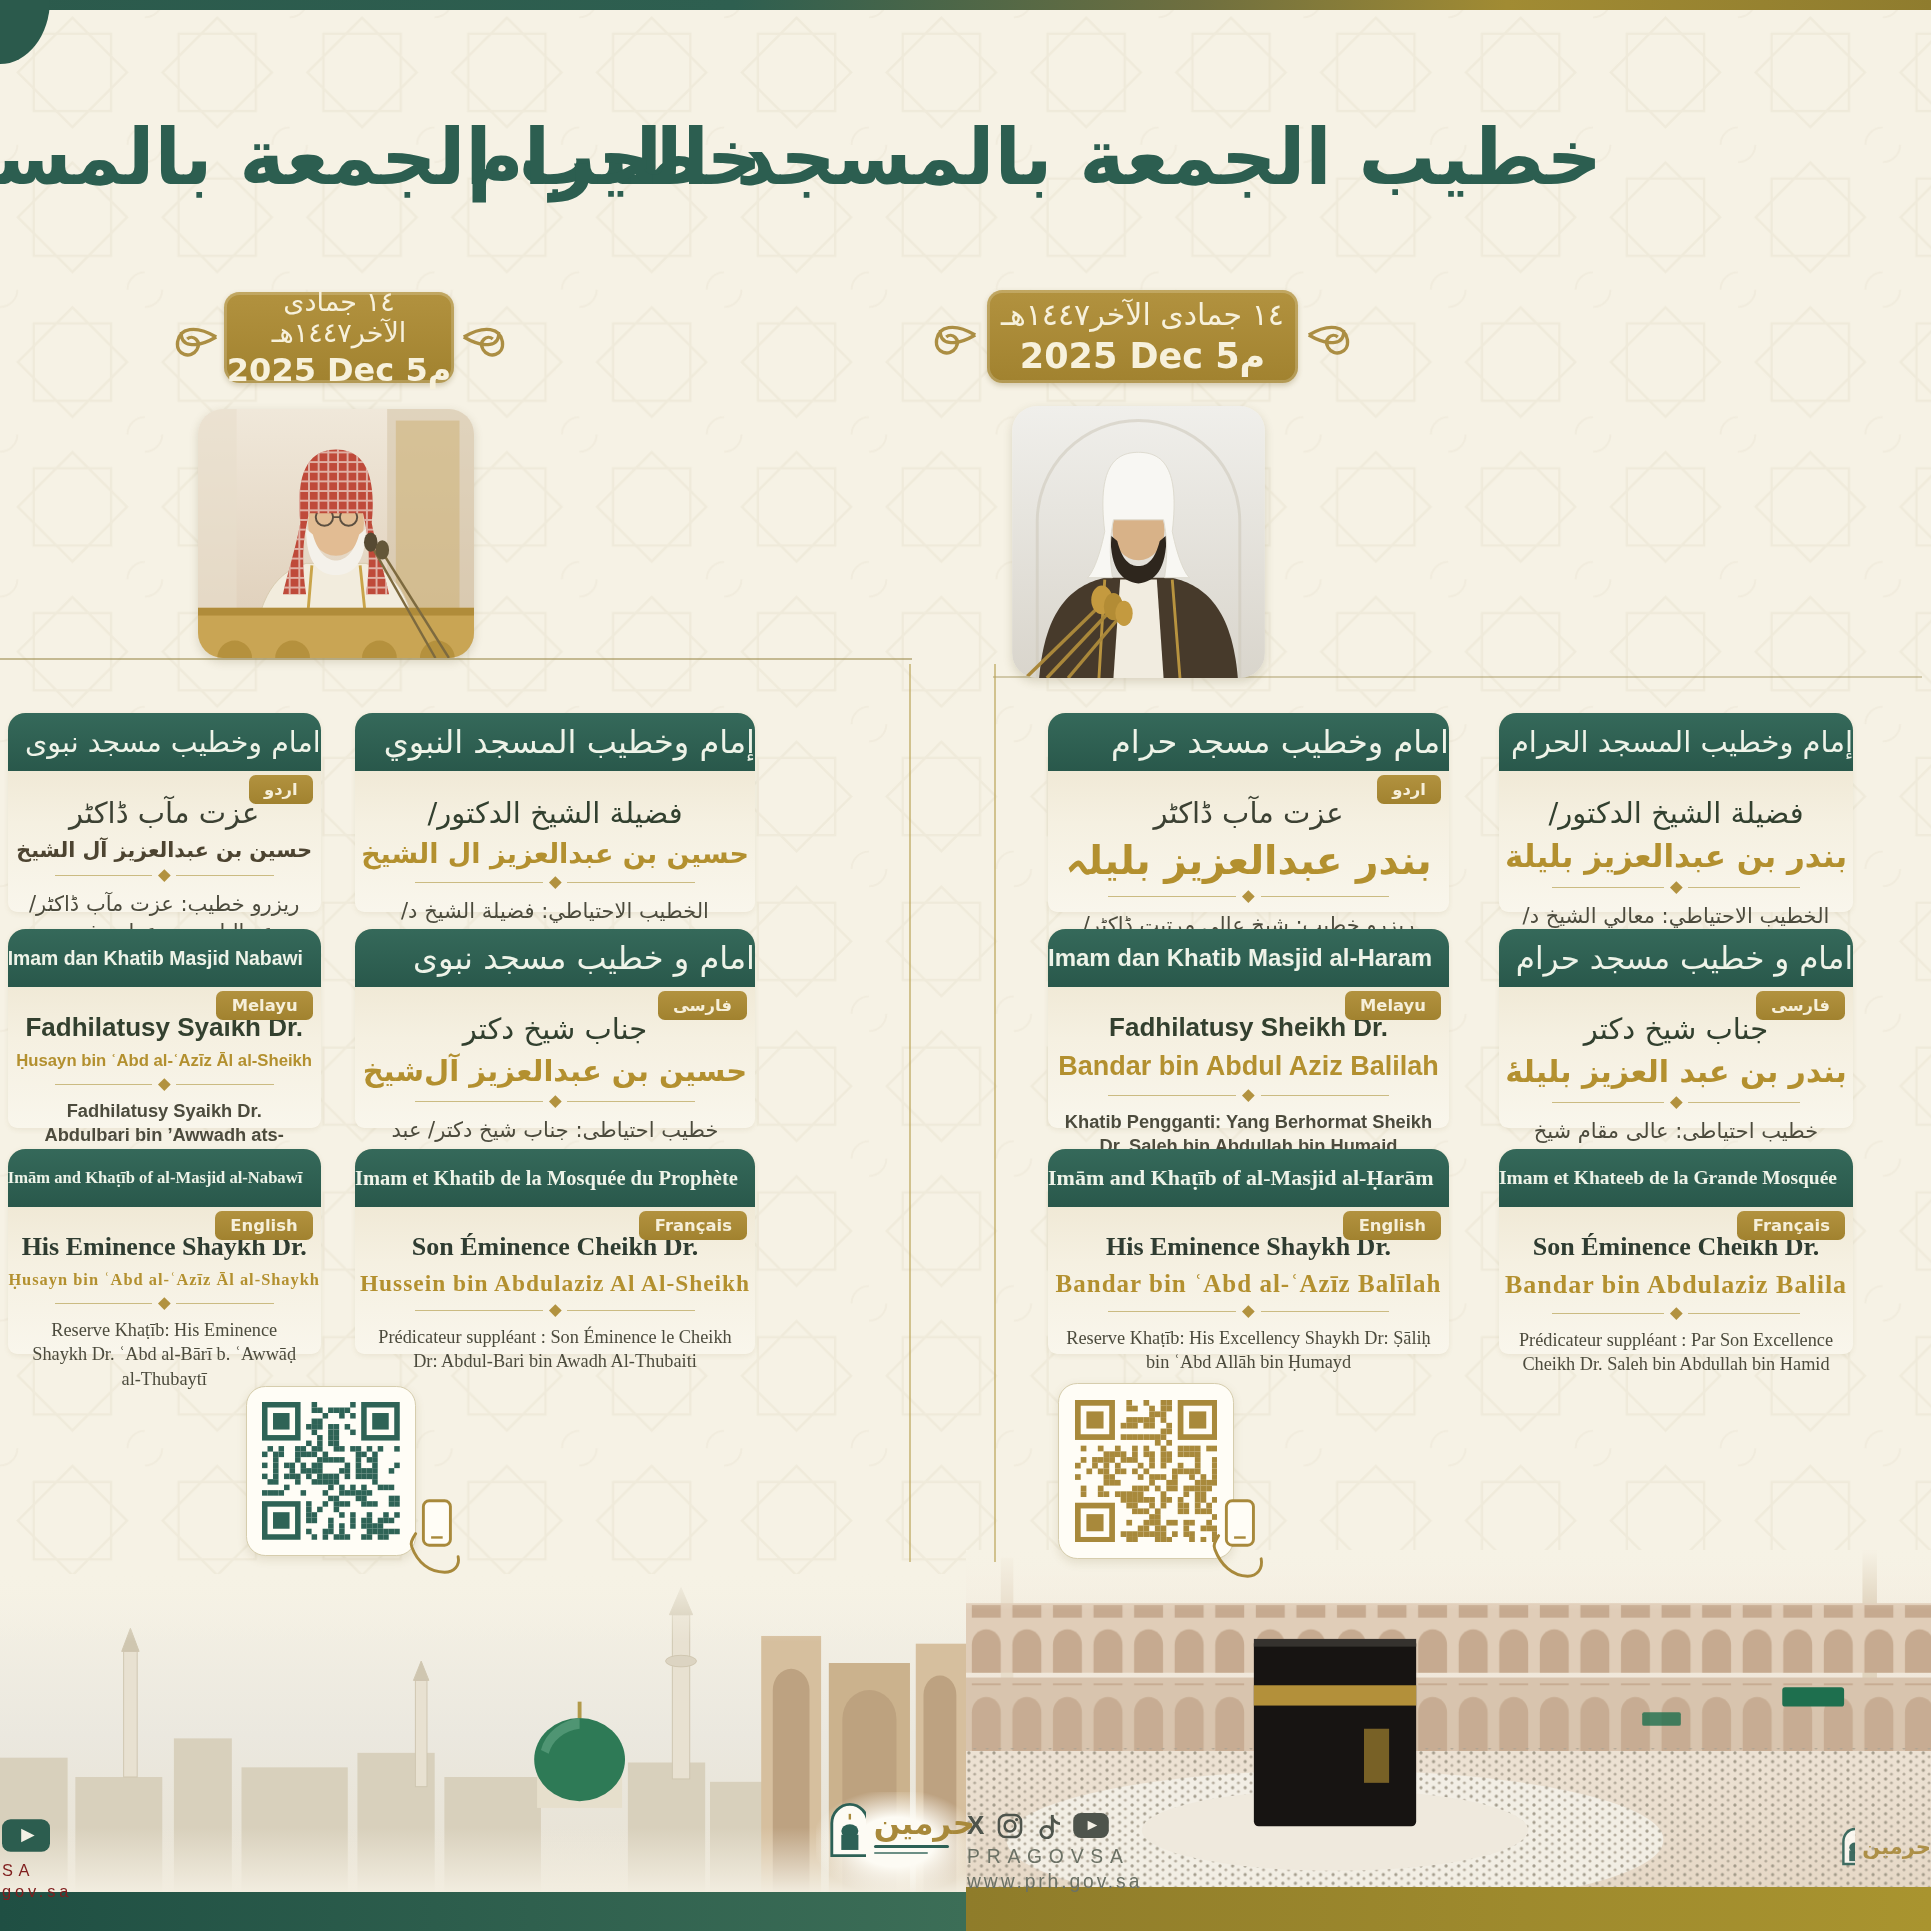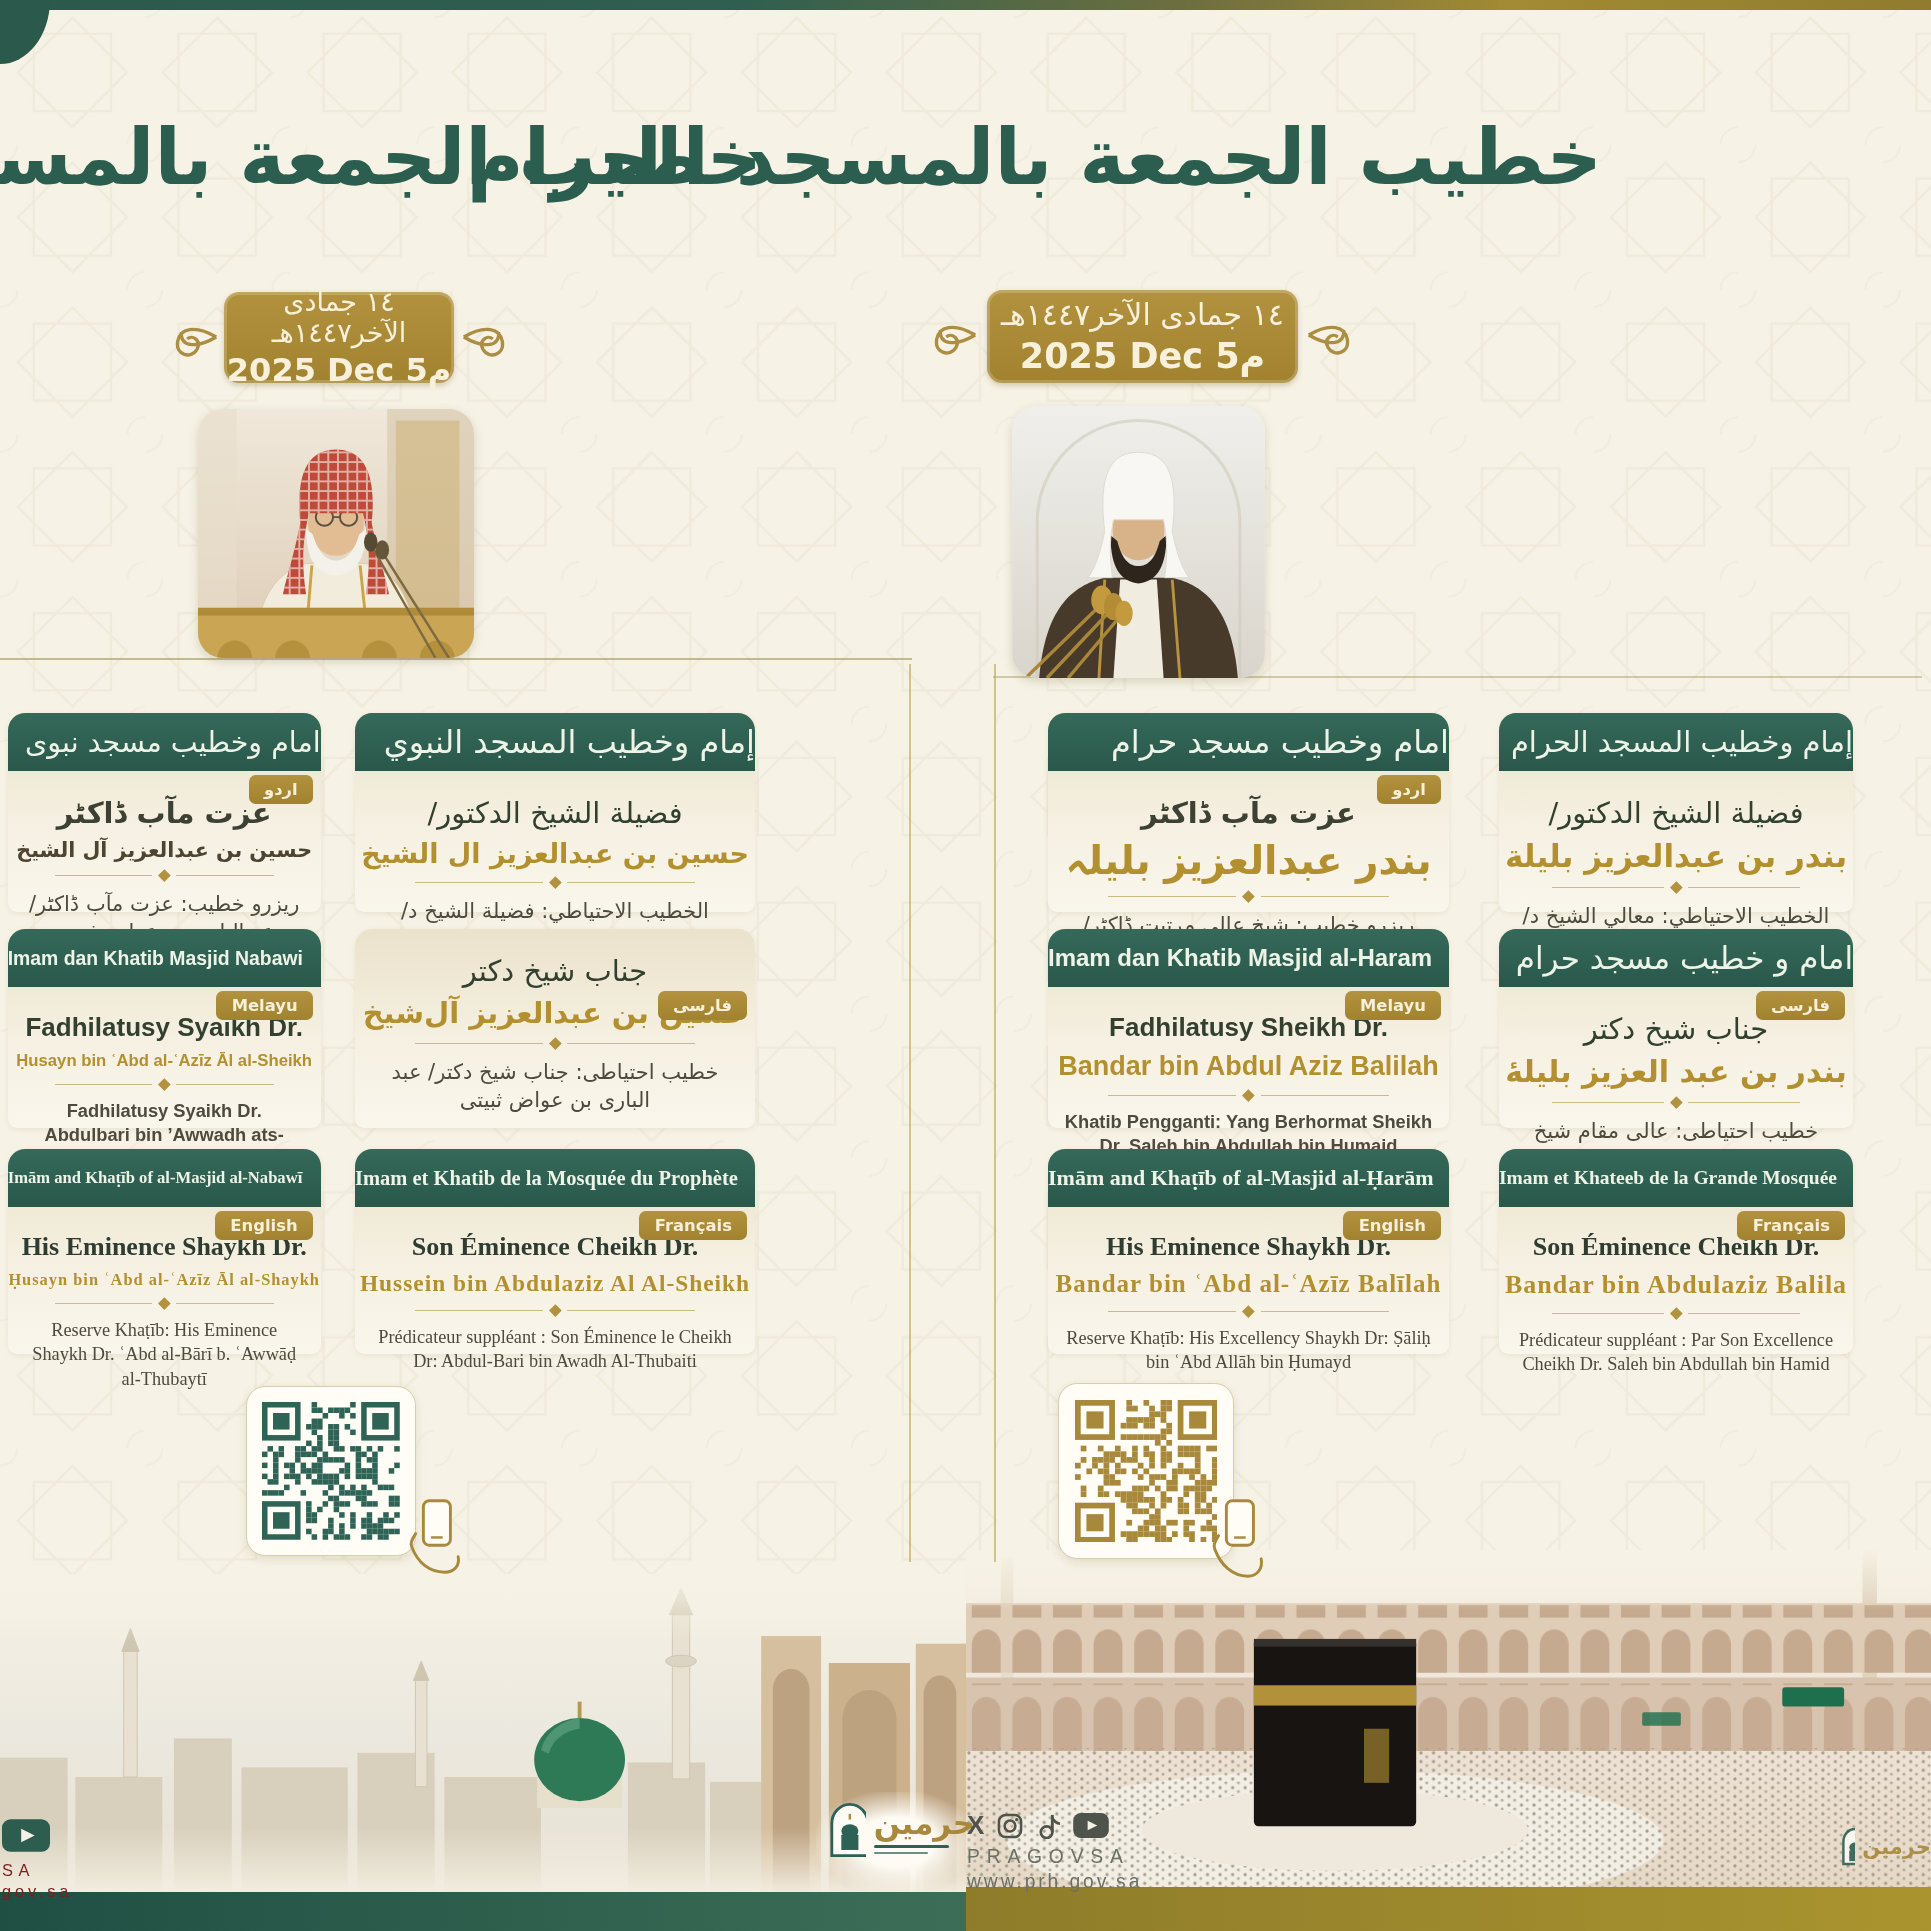--- a/index.html
+++ b/index.html
@@ -45,21 +45,21 @@
   .hdr span{white-space:nowrap;font-size:32px;}
   .lat .hdr span{font-size:24px;font-weight:bold;}
   .serif .hdr span{font-family:"Liberation Serif",serif;}
   .sans .hdr span{font-family:Liberation Sans, sans-serif;}
   .lang-badge{position:absolute;top:62px;right:7.7px;height:29px;line-height:29px;padding:0 15.4px;
     background:linear-gradient(180deg,#b2923f,#a1822f);border-radius:6.8px;color:#f6efd9;
     font-size:16.4px;font-weight:bold;z-index:4;}
   .cbody{text-align:center;padding-top:25px;}
   .hono{font-size:28px;color:#32402f;}
   .rtl-card .hono{font-size:29px;}
-  .urdu .hono{font-weight:bold;color:#3c4133;}
+  .urdu .hono{font-weight:normal;color:#3c4133;}
   .serif .hono{font-family:"Liberation Serif",serif;font-weight:bold;font-size:26px;color:#2f3c31;}
   .sans .hono{font-family:"Liberation Sans",sans-serif;font-weight:bold;font-size:26px;color:#33402f;}
   .nm{margin-top:7.7px;font-size:35px;font-weight:bold;white-space:nowrap;}
   .urdu .nm{font-size:41px;}
   .serif .nm{font-family:"Liberation Serif",serif;font-size:29px;letter-spacing:1px;}
   .sans .nm{font-family:"Liberation Sans",sans-serif;font-size:29px;}
   .orn-div{margin:9.7px auto 0;display:flex;align-items:center;justify-content:center;gap:7.7px;width:70%;}
   .orn-div .ln{flex:1;height:1px;background:#cbbb82;}
   .orn-div .dm{width:8.7px;height:8.7px;background:#b2923f;transform:rotate(45deg);}
   .rsv{margin-top:9.7px;padding:0 15.4px;font-size:21px;color:#4c4b3d;line-height:1.35;}
@@ -254,20 +254,23 @@
       <div class="orn-div">
           <i class="ln"></i>
           <i class="dm"></i>
           <i class="ln"></i>
         </div>
       <div class="rsv">Fadhilatusy Syaikh Dr. Abdulbari bin ’Awwadh ats-Thubaity</div>
     </div>
   </div>
 
   <div class="abs card rtl-card" style="left:355px;top:929px;width:400px;height:199px">
+    <div class="hdr">
+        <span class="fit">امام و خطیب مسجد نبوی</span>
+      </div>
     <div class="lang-badge">فارسی</div>
     <div class="cbody">
       <div class="hono">جناب شیخ دکتر</div>
       <div class="nm fit" style="color: rgb(179, 144, 47); font-size: 29px;">حسین بن عبدالعزیز آل‌شیخ</div>
       <div class="orn-div">
           <i class="ln"></i>
           <i class="dm"></i>
           <i class="ln"></i>
         </div>
       <div class="rsv">خطیب احتیاطی: جناب شیخ دکتر/ عبد الباری بن عواض ثبیتی</div>

